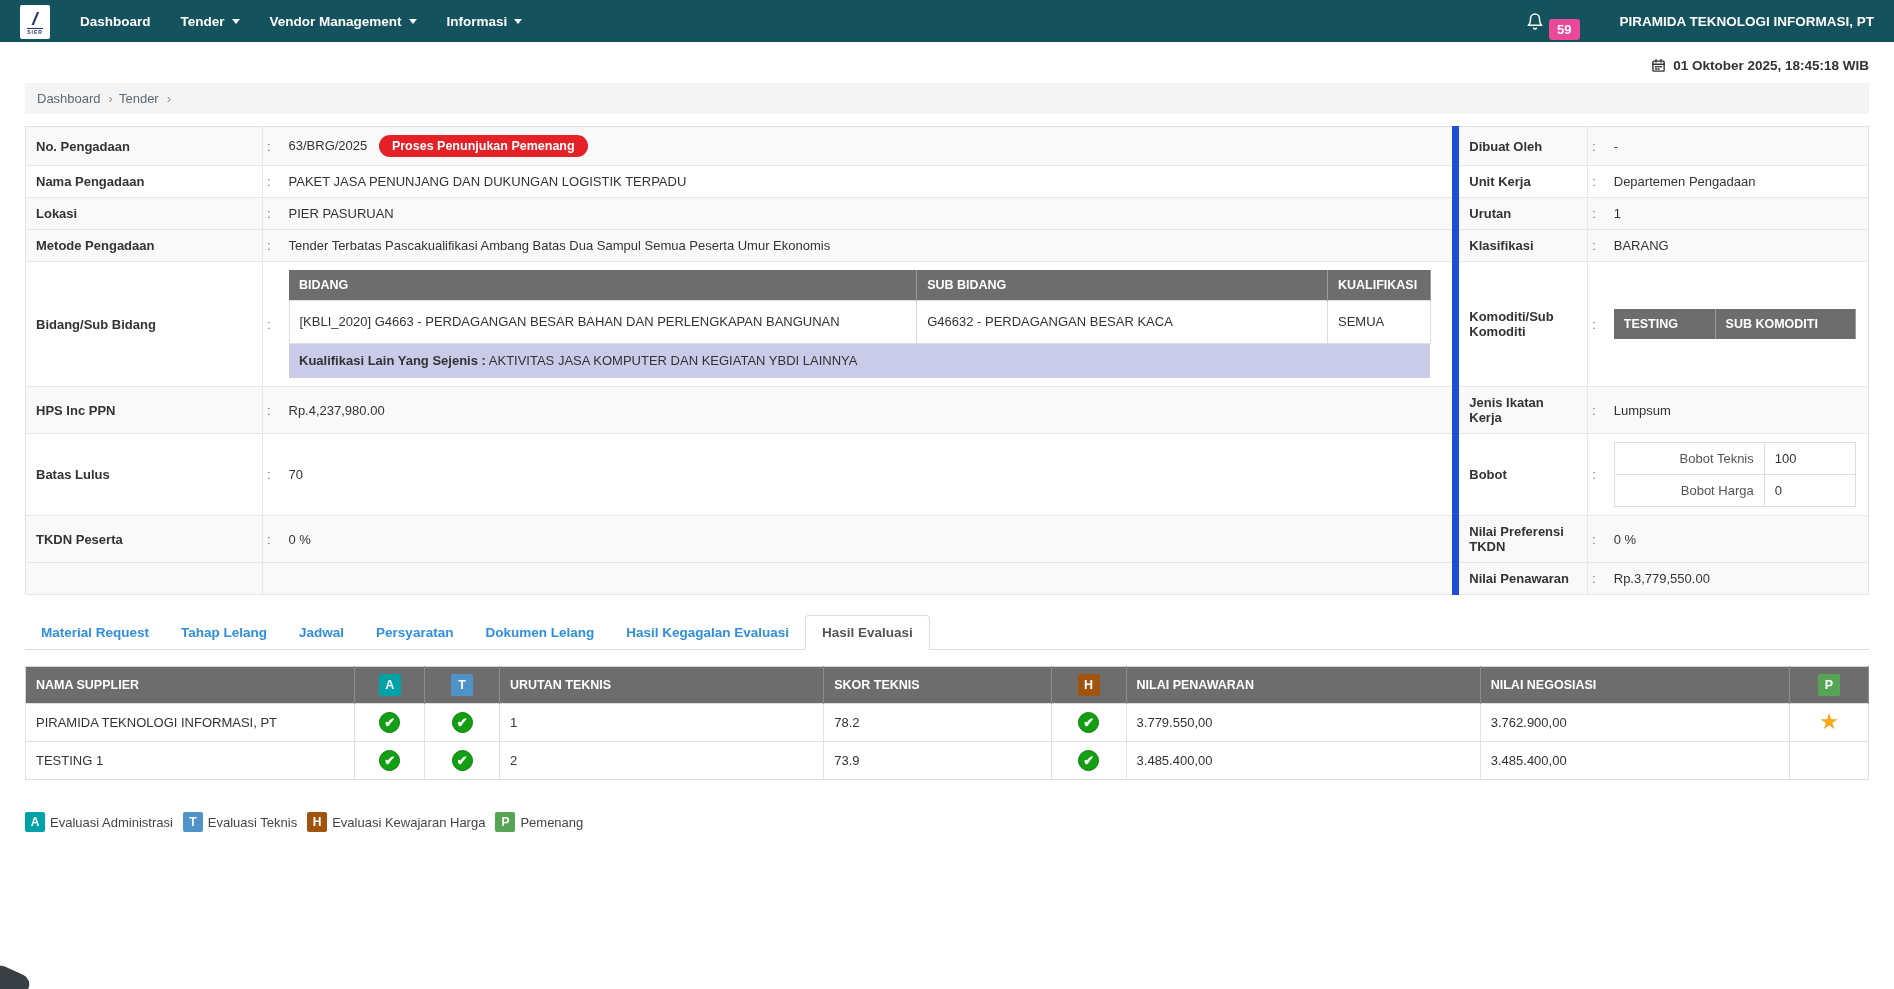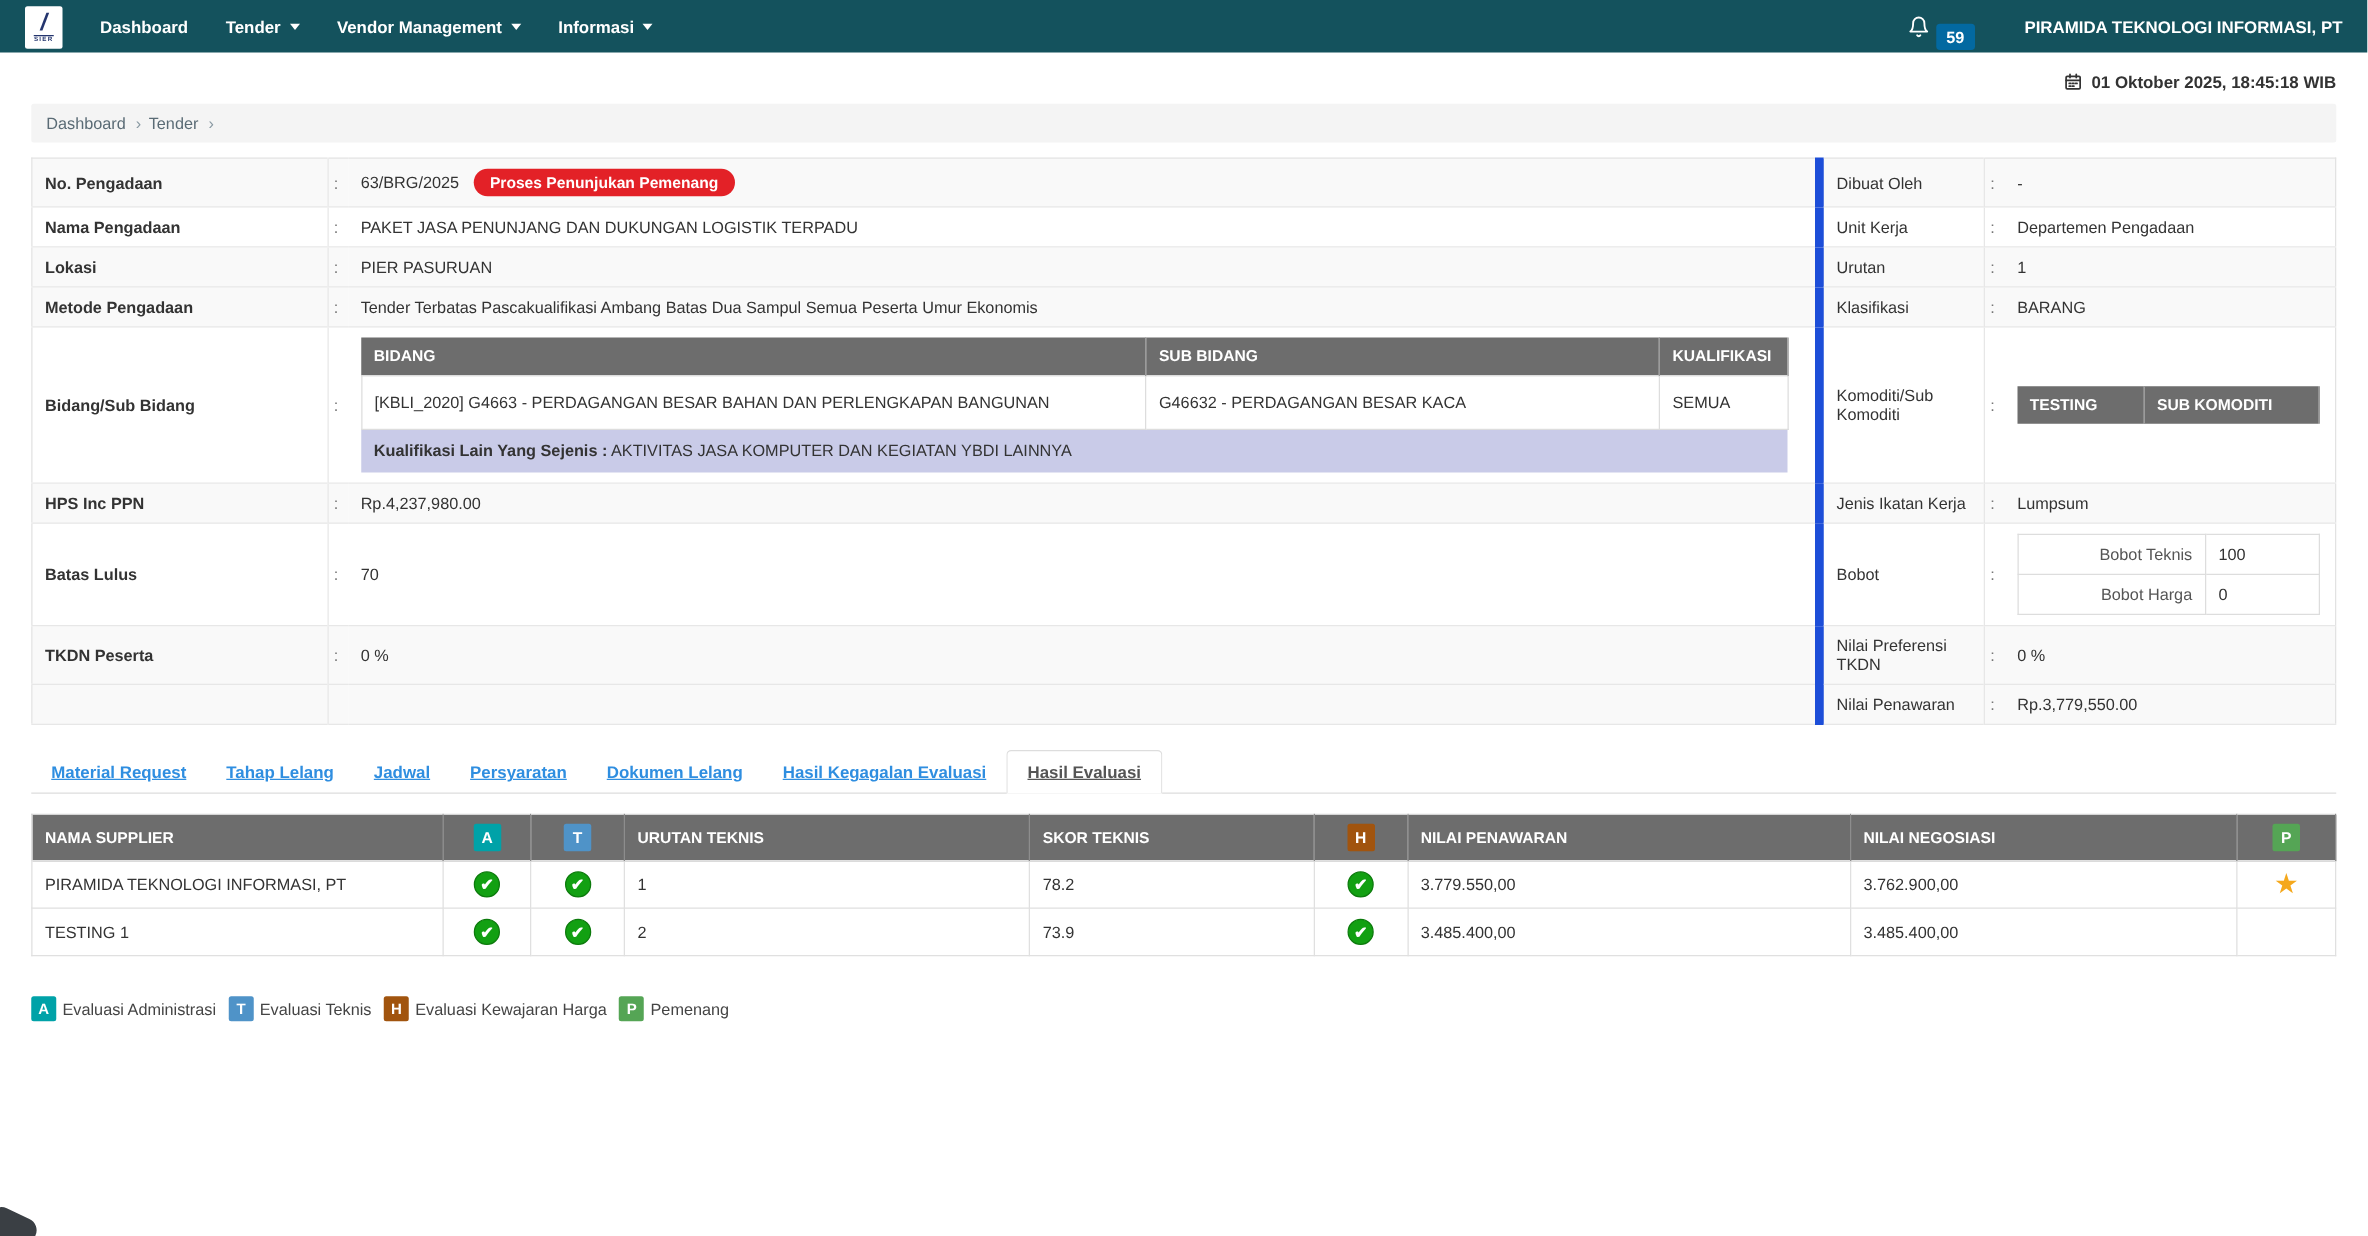--- a/index.html
+++ b/index.html
@@ -25,21 +25,21 @@
   .brand-text { color: #24356e; font-size: 5px; font-weight: bold; letter-spacing: 1px; border-top: 1px solid #24356e; }
   .nav-items { display: flex; align-items: center; gap: 30px; }
   .nav-item { color: #fff; font-size: 13.5px; font-weight: bold; cursor: pointer; display: flex; align-items: center; }
   .nav-item.has-caret::after {
     content: ""; display: inline-block; margin-left: 7px;
     border-left: 4.5px solid transparent; border-right: 4.5px solid transparent; border-top: 5px solid #fff;
   }
   .nav-right { margin-left: auto; display: flex; align-items: center; }
   .bell-wrap { display: flex; align-items: center; cursor: pointer; }
   .notif-badge {
-    background: #0369a1; color: #fff; font-size: 13px; font-weight: bold;
+    background: #ec4899; color: #fff; font-size: 13px; font-weight: bold;
     padding: 3px 8px; border-radius: 3px; margin-left: 5px; margin-top: 16px;
   }
   .company-name { color: #fff; font-size: 13.5px; font-weight: bold; margin-left: 40px; }
 
   
   .date-row {
     display: flex; justify-content: flex-end; align-items: center; gap: 7px;
     margin: 16px 25px 10px; font-size: 13.5px; font-weight: bold; color: #333;
   }
 
@@ -58,21 +58,21 @@
     border-collapse: collapse; border: 1px solid #e2e2e2; font-size: 13px;
   }
   table.info > tbody > tr { border-bottom: 1px solid #e7e7e7; }
   table.info > tbody > tr.stripe { background: #f9f9f9; }
   table.info td { padding: 8px 10px; vertical-align: middle; }
   td.lbl  { width: 237px; font-weight: bold; border-right: 1px solid #e7e7e7; }
   td.coln { width: 16px; color: #777; padding: 8px 4px !important; }
   td.coln::before { content: ":"; }
   td.coln.empty::before { content: ""; }
   td.valL { border-right: 7px solid #1d4ed8; }
-  td.lblR { width: 132px; font-weight: normal; border-right: 1px solid #e7e7e7; }
+  td.lblR { width: 132px; font-weight: bold; border-right: 1px solid #e7e7e7; }
   td.top { vertical-align: top; padding-top: 10px; }
 
   .status-pill {
     display: inline-block; background: #e32127; color: #fff;
     font-size: 12.5px; font-weight: bold; padding: 4px 13px; border-radius: 13px; margin-left: 8px;
   }
 
   
   table.nested { border-collapse: collapse; width: 99%; font-size: 13px; }
   table.nested th {
@@ -89,21 +89,21 @@
   table.bobot td { border: 1px solid #ddd; padding: 8px 10px; }
   table.bobot td.blbl { width: 150px; color: #555; text-align: right; }
 
   
   .tabs {
     display: flex; align-items: flex-end; margin: 20px 25px 0;
     border-bottom: 1px solid #ddd;
   }
   .tab {
     padding: 9px 16px; font-size: 13.5px; font-weight: bold; color: #2f8ee0;
-    cursor: pointer; margin-bottom: 0px; text-decoration: underline;
+    cursor: pointer; margin-bottom: 0px;
   }
   .tab.active {
     color: #555; background: #fff; border: 1px solid #ddd; border-bottom: 1px solid #fff;
     border-radius: 4px 4px 0 0; margin-bottom: -1px;
   }
 
   
   table.results {
     width: calc(100% - 50px); margin: 16px 25px 0;
     border-collapse: collapse; border: 1px solid #d5d5d5; font-size: 13px;

